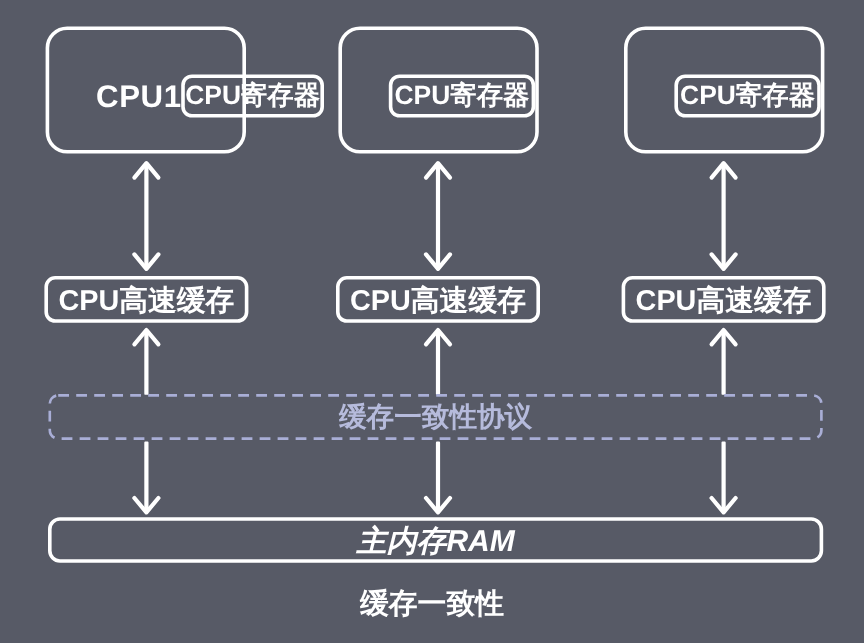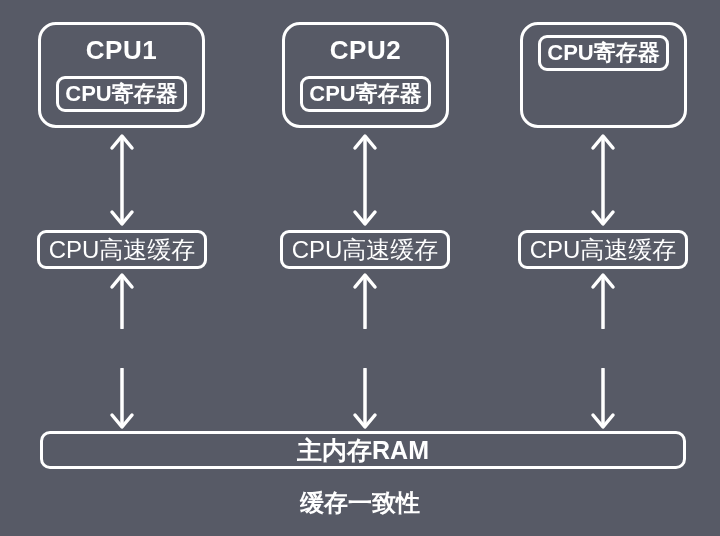--- a/index.html
+++ b/index.html
@@ -15,60 +15,60 @@
     font-family:"Liberation Sans","DejaVu Sans",sans-serif;
     overflow:hidden;
     position:relative;
   }
   .canvas{position:absolute;left:0;top:0;width:720px;height:536px;}
 
   .cpu-box{
     position:absolute;top:22px;width:167px;height:106px;
     border:3px solid var(--line);border-radius:18px;
     box-sizing:border-box;
-    display:flex;flex-direction:column;align-items:center;
+    display:flex;align-items:center;padding-left:39px;
   }
   .cpu-label{
     margin-top:9px;
     color:#fff;font-size:26px;font-weight:600;line-height:32px;
     letter-spacing:0.5px;
   }
   .register-box{
     margin-top:10px;width:131px;height:36px;
     border:3px solid var(--line);border-radius:9px;
     box-sizing:border-box;
     display:flex;align-items:center;justify-content:center;
   }
   .register-box span{color:#fff;font-size:22px;font-weight:600;white-space:nowrap;}
 
   .cache-box{
     position:absolute;top:230px;width:170px;height:39px;
     border:3px solid var(--line);border-radius:9px;
     box-sizing:border-box;
     display:flex;align-items:center;justify-content:center;
   }
-  .cache-box span{color:#fff;font-size:24px;font-weight:400;white-space:nowrap;}
+  .cache-box span{color:#fff;font-size:24px;font-weight:700;white-space:nowrap;}
 
   .protocol-box{
     position:absolute;left:40px;top:328px;width:646px;height:39px;
   }
   .protocol-box svg{position:absolute;left:0;top:0;}
   .protocol-label{
     position:absolute;left:0;top:0;width:100%;height:100%;
     display:flex;align-items:center;justify-content:center;
     color:var(--protocol-text);font-size:23px;font-weight:600;
   }
 
   .memory-box{
     position:absolute;left:40px;top:431px;width:646px;height:38px;
     border:3px solid var(--line);border-radius:10px;
     box-sizing:border-box;
     display:flex;align-items:center;justify-content:center;
   }
-  .memory-box span{color:#fff;font-size:25px;font-weight:600;}
+  .memory-box span{color:#fff;font-size:25px;font-weight:600;font-style:italic;}
 
   .caption{
     position:absolute;left:0;top:487px;width:720px;
     text-align:center;color:#ffffff;font-size:24px;font-weight:700;
   }
 
   .arrow{position:absolute;width:30px;}
   .arrow svg{display:block;}
   .arrow polyline,.arrow line{
     stroke:var(--line);stroke-width:3.5;fill:none;
@@ -81,21 +81,20 @@
 <div class="canvas">
 
   <div class="cpu-box" style="left:38px">
     <div class="cpu-label">CPU1</div>
     <div class="register-box">
       <span>CPU寄存器</span>
     </div>
   </div>
 
   <div class="cpu-box" style="left:282px">
-    <div class="cpu-label">CPU2</div>
     <div class="register-box">
       <span>CPU寄存器</span>
     </div>
   </div>
 
   <div class="cpu-box" style="left:520px">
     <div class="register-box">
       <span>CPU寄存器</span>
     </div>
   </div>
@@ -144,20 +143,26 @@
       <polyline points="5,17 15,5 25,17"></polyline>
     </svg>
   </div>
   <div class="arrow" style="left:588px;top:270px">
     <svg width="30" height="59" viewBox="0 0 30 59">
       <line x1="15" y1="7" x2="15" y2="58"></line>
       <polyline points="5,17 15,5 25,17"></polyline>
     </svg>
   </div>
 
+  <div class="protocol-box">
+    <svg width="646" height="39" viewBox="0 0 646 39">
+      <rect x="1.5" y="1.5" width="643" height="36" rx="7" fill="none" stroke="#a9aed6" stroke-width="2.2" stroke-dasharray="9 6"></rect>
+    </svg>
+    <div class="protocol-label">缓存一致性协议</div>
+  </div>
 
   <div class="arrow" style="left:107px;top:368px">
     <svg width="30" height="64" viewBox="0 0 30 64">
       <line x1="15" y1="1" x2="15" y2="57"></line>
       <polyline points="5,47 15,59 25,47"></polyline>
     </svg>
   </div>
   <div class="arrow" style="left:350px;top:368px">
     <svg width="30" height="64" viewBox="0 0 30 64">
       <line x1="15" y1="1" x2="15" y2="57"></line>

